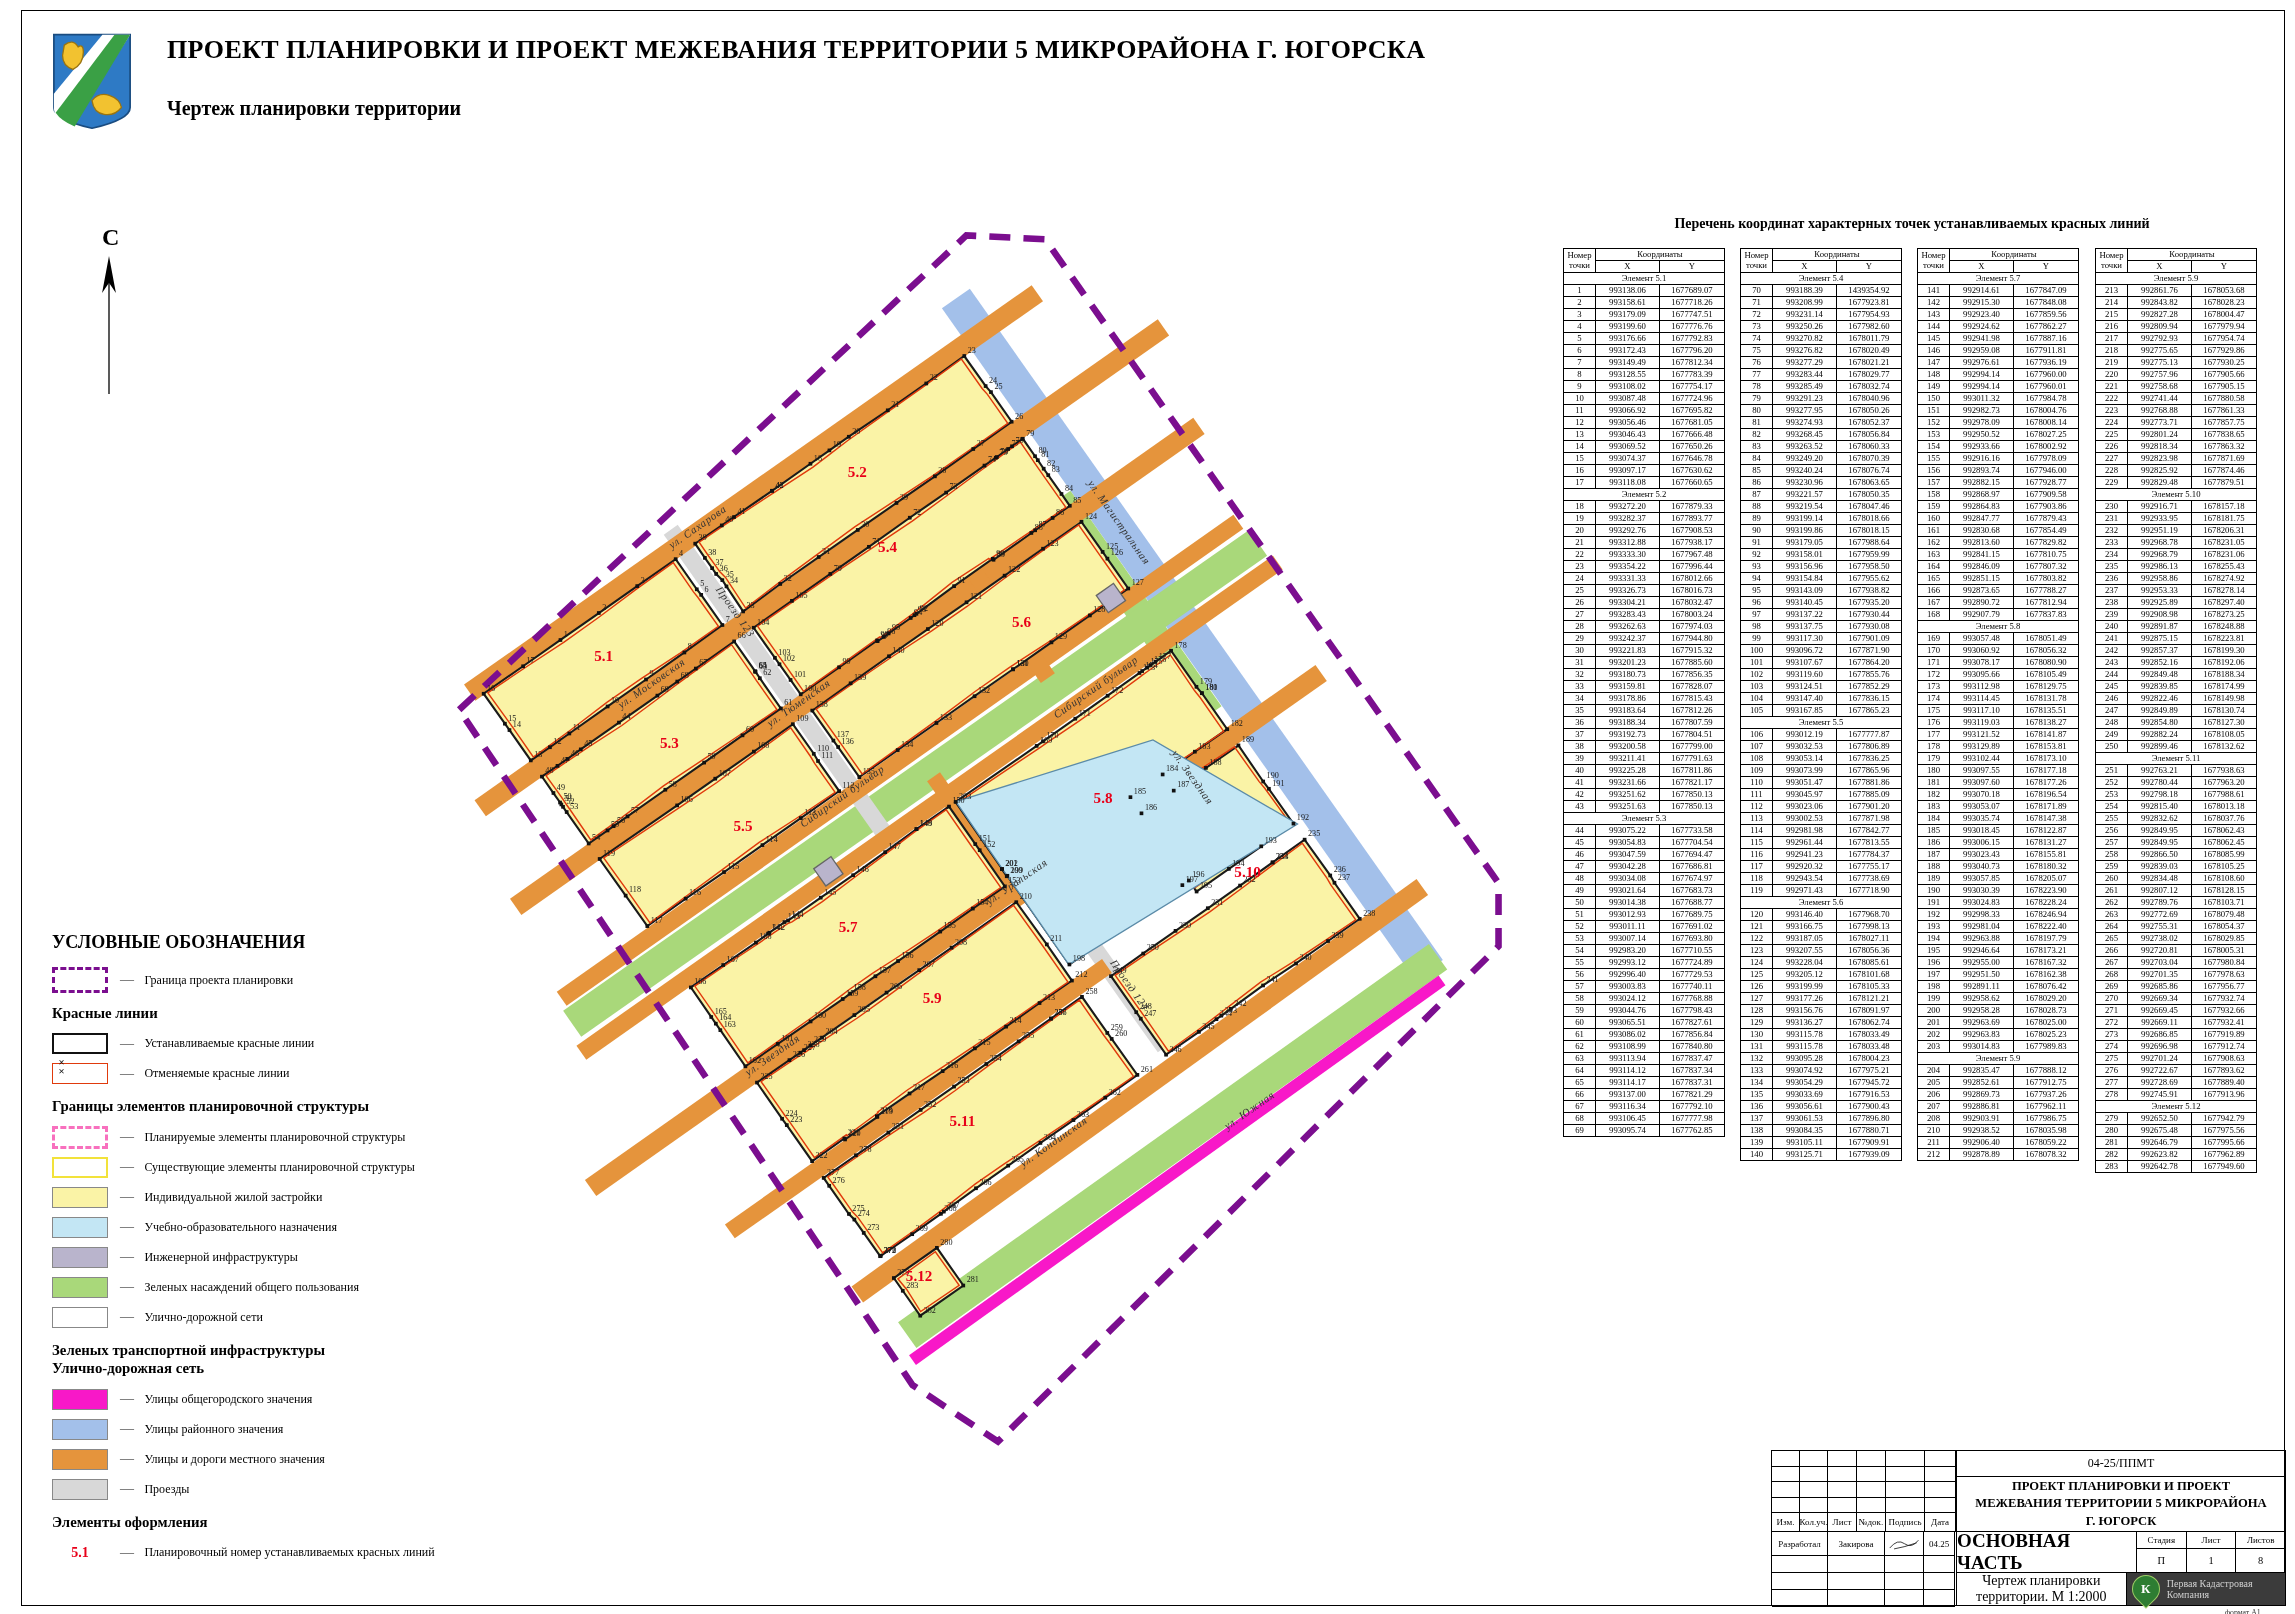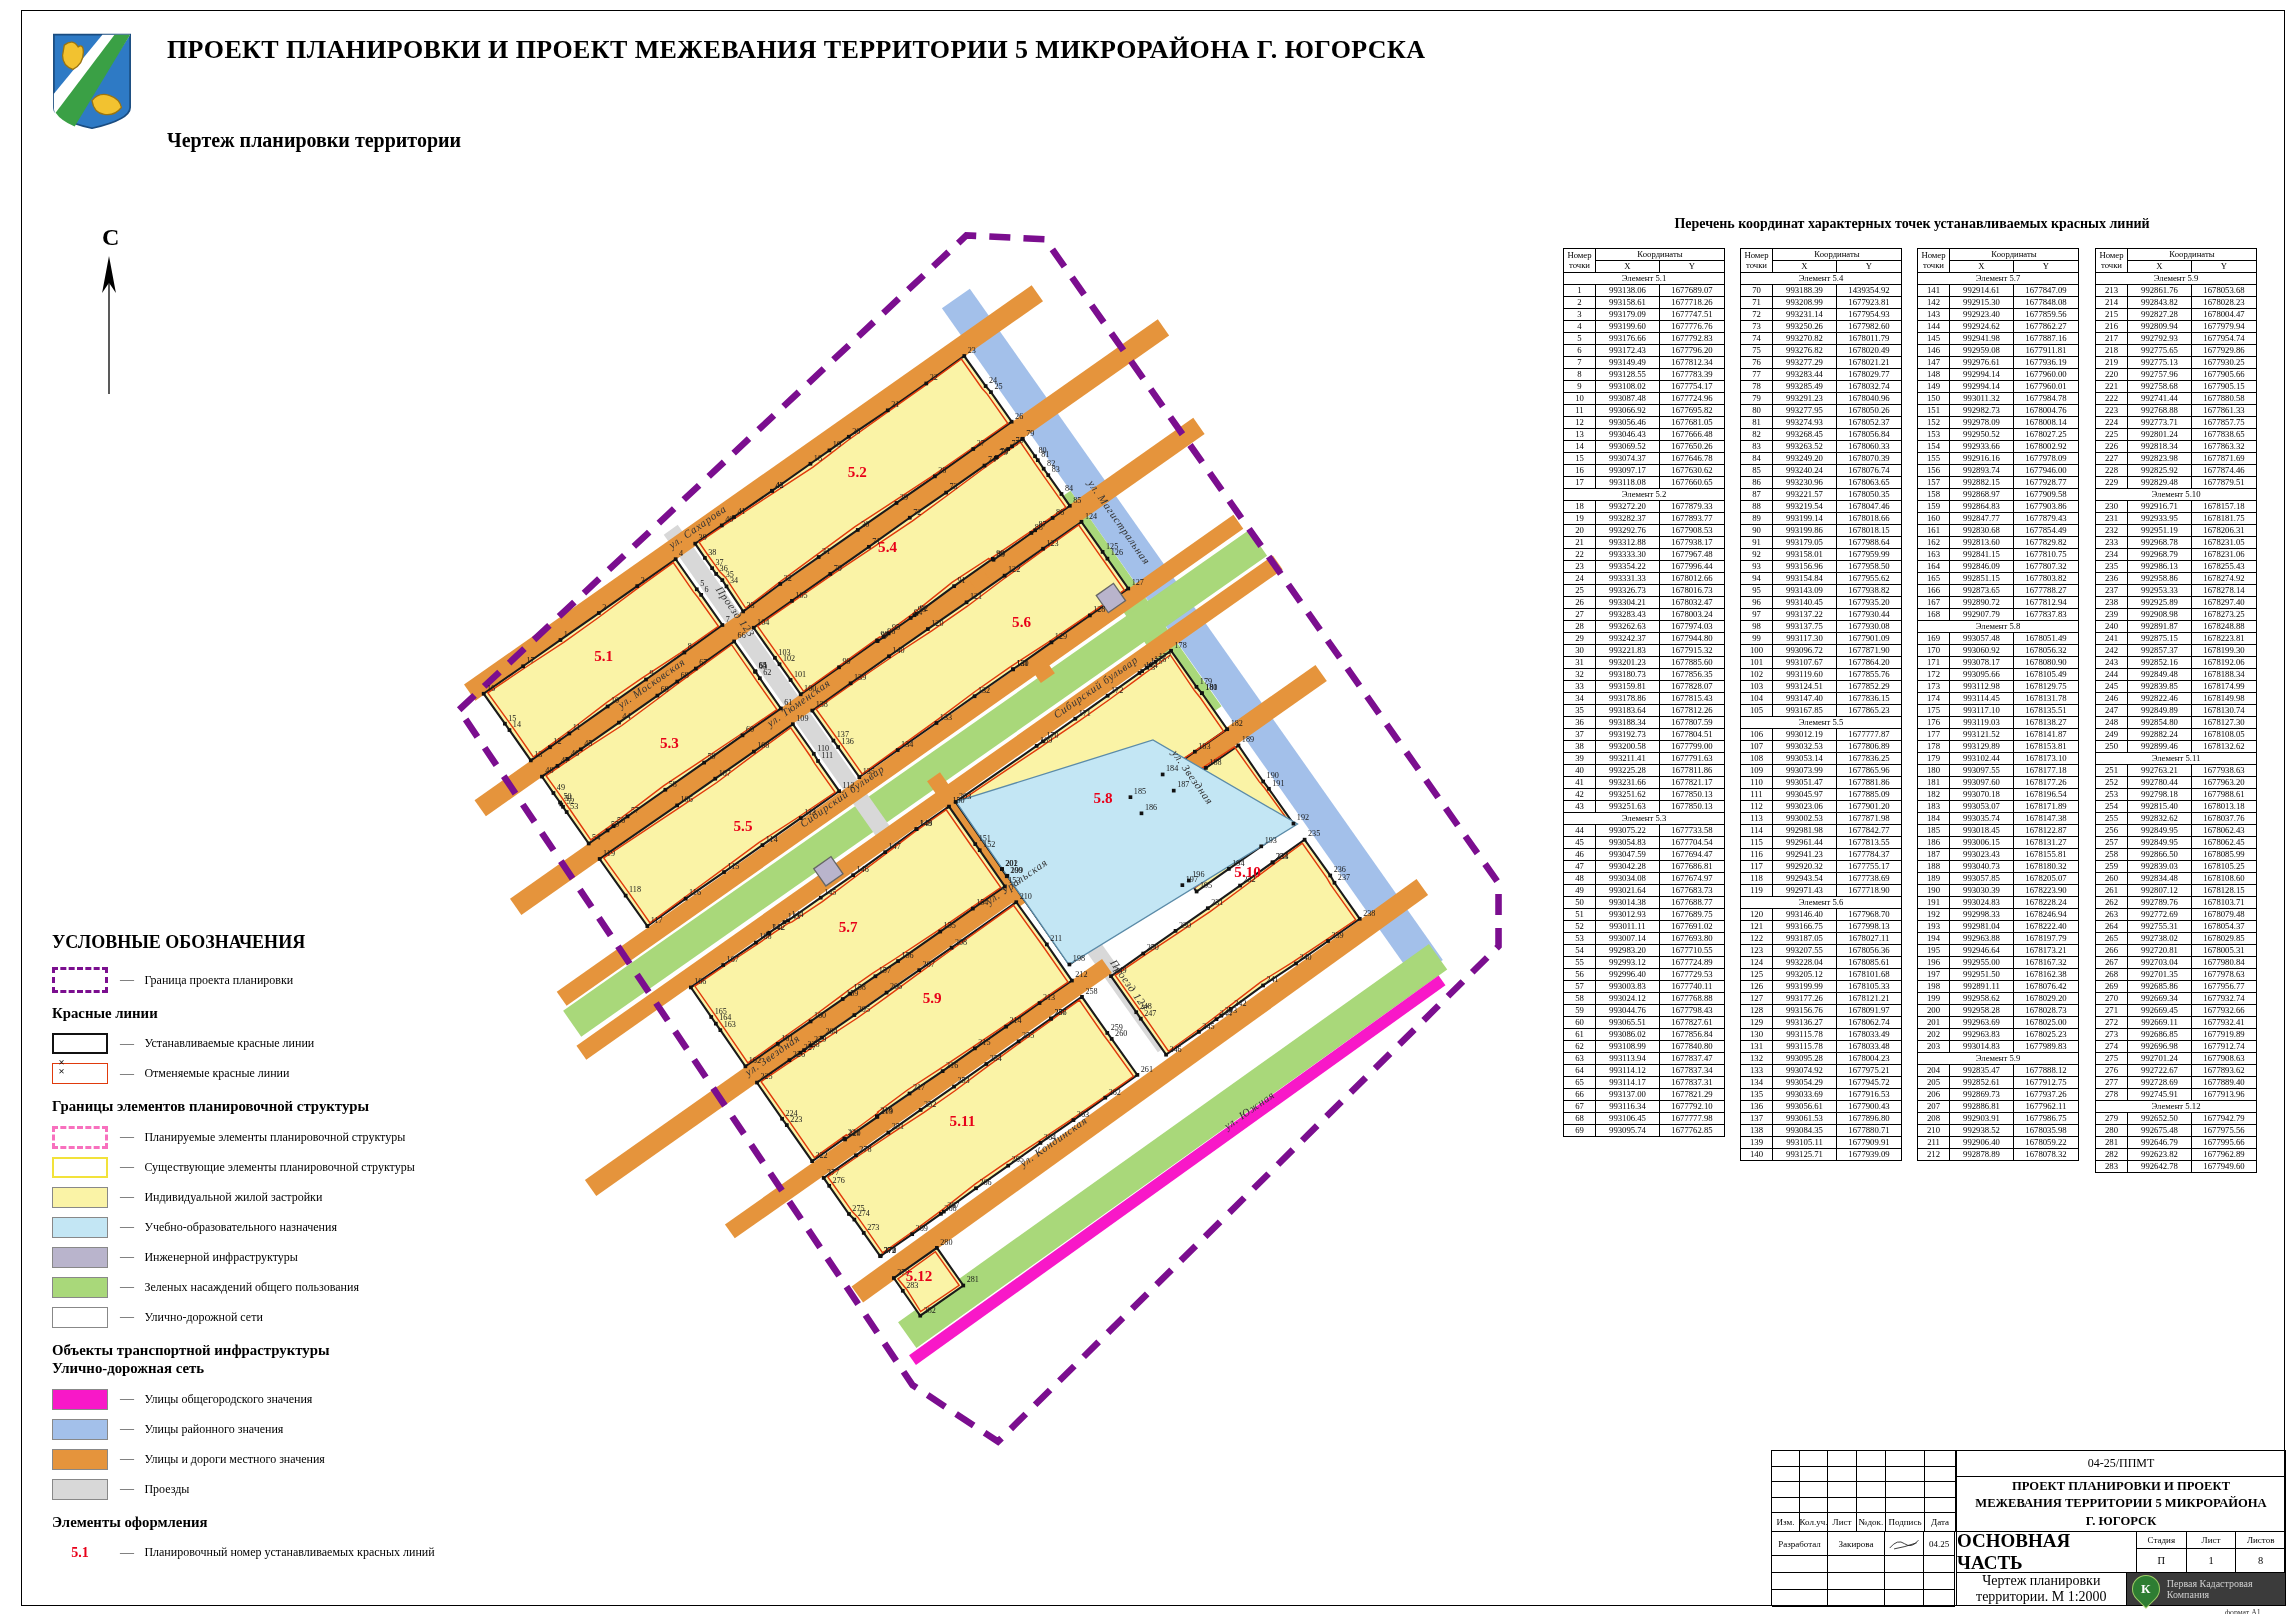--- a/index.html
+++ b/index.html
@@ -2,21 +2,21 @@
 <html style="font-size:14px"><head>
 <meta charset="utf-8">
 <style>
   html,body{margin:0;padding:0;background:#888;}
   #sheet{position:relative;width:2295px;height:1615px;background:#fff;overflow:hidden;
          font-family:"Liberation Serif",serif;color:#000;}
   #frame{position:absolute;left:21px;top:10.4px;width:2262px;height:1594px;border:1.7px solid #000;}
   
   #logo{position:absolute;left:52px;top:33px;width:80px;height:97px;}
   #doc-title{position:absolute;left:167px;top:35px;font-size:26px;font-weight:bold;letter-spacing:0.4px;}
-  #doc-subtitle{position:absolute;left:167px;top:97px;font-size:20px;font-weight:bold;margin-top:32px;}
+  #doc-subtitle{position:absolute;left:167px;top:97px;font-size:20px;font-weight:bold;}
   
   #north{position:absolute;left:90px;top:224px;width:52px;height:183px;}
   #north .n-label{font-size:24px;font-weight:bold;margin-left:12px;}
   
   #map{position:absolute;left:417px;top:217px;}
   
   #tbl-title{position:absolute;left:1560px;top:216px;width:704px;text-align:center;
              font-size:14px;font-weight:bold;}
   .cgroup{position:absolute;border-collapse:collapse;padding-left:14px;}
   .cgroup td{border:0.9px solid #000;font-size:8.7px;height:11px;line-height:11px;
@@ -2278,21 +2278,21 @@
         <div class="lg-item">
           <div class="lg-swatch sw-fill" style="background: rgb(169, 216, 122);"></div>
           <span class="lg-dash">—</span>
           <span class="lg-label">Зеленых насаждений общего пользования</span>
         </div>
         <div class="lg-item">
           <div class="lg-swatch sw-fill" style="background: rgb(255, 255, 255);"></div>
           <span class="lg-dash">—</span>
           <span class="lg-label">Улично-дорожной сети</span>
         </div>
-        <div class="lg-heading">Объекты транспортной инфраструктуры
+        <div class="lg-heading">Зеленых транспортной инфраструктуры
 Улично-дорожная сеть</div>
         <div class="lg-item">
           <div class="lg-swatch sw-fill" style="background: rgb(248, 24, 200);"></div>
           <span class="lg-dash">—</span>
           <span class="lg-label">Улицы общегородского значения</span>
         </div>
         <div class="lg-item">
           <div class="lg-swatch sw-fill" style="background: rgb(163, 192, 234);"></div>
           <span class="lg-dash">—</span>
           <span class="lg-label">Улицы районного значения</span>

